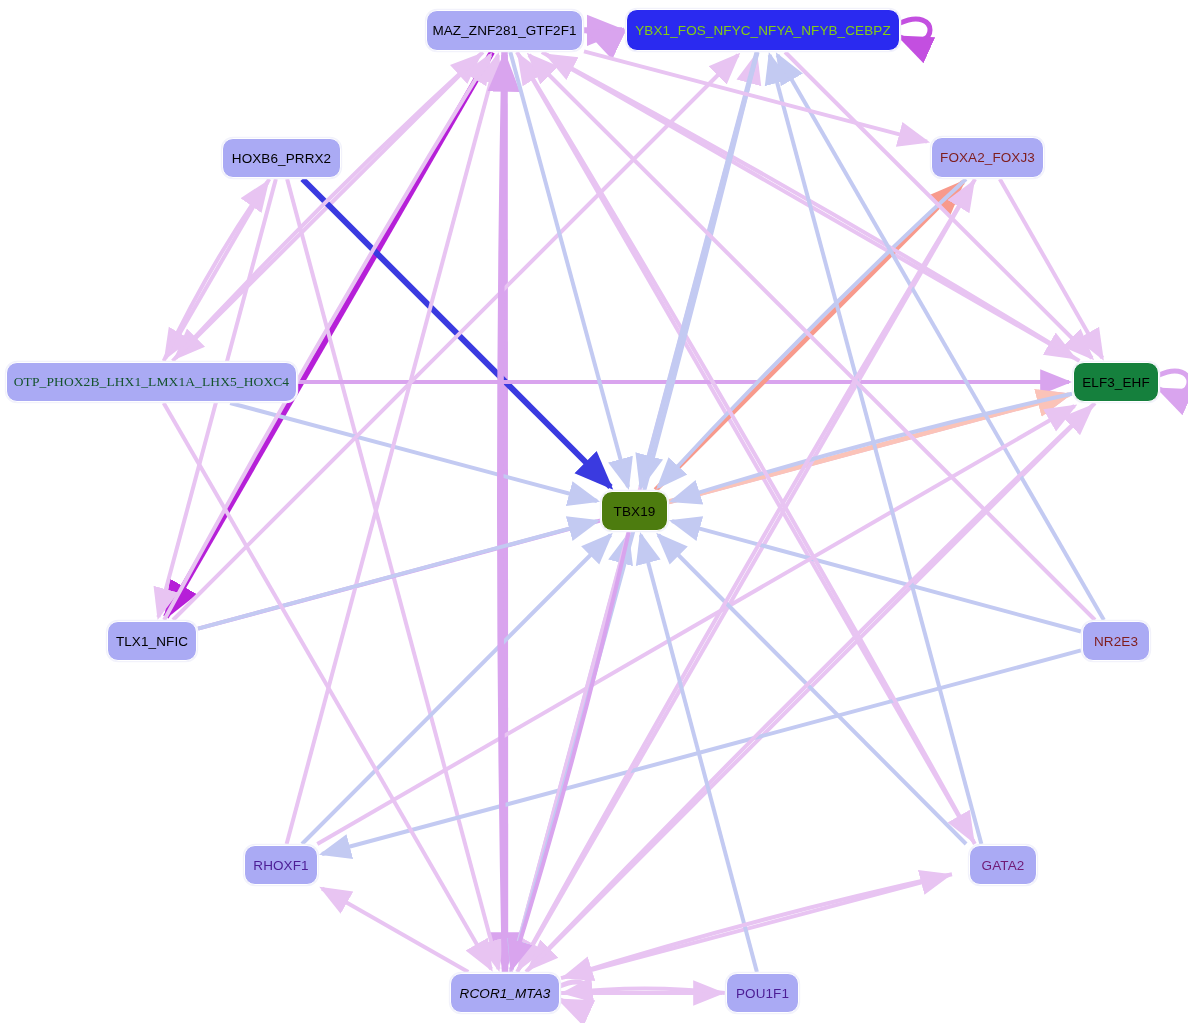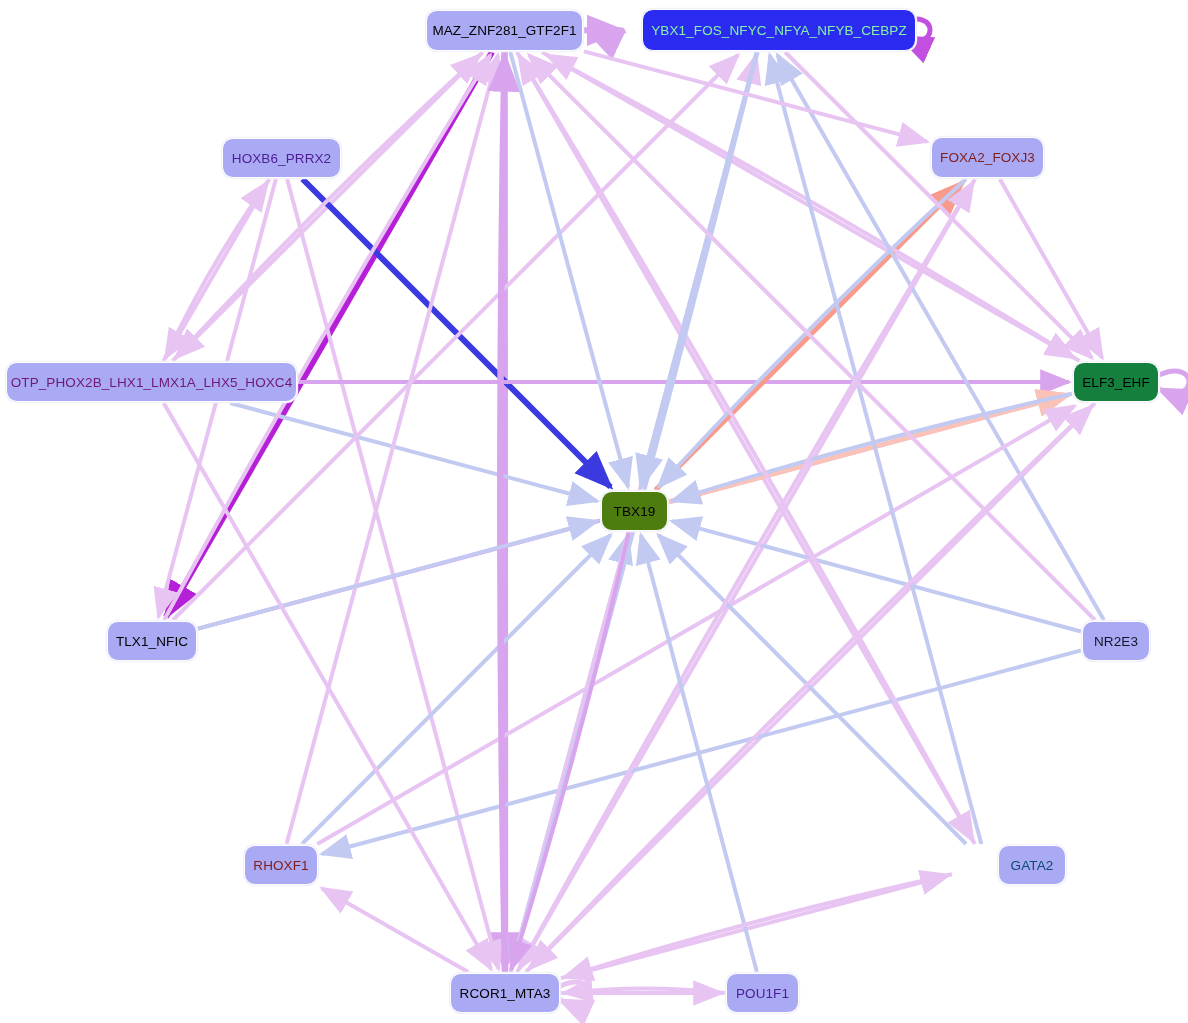--- a/index.html
+++ b/index.html
@@ -127,50 +127,50 @@
         <path d="M 952 874.2946058091286 Q 755.6900232882628 917.1147719531631 564 977.3319502074689" fill="none" stroke="#e8c4f2" stroke-width="4" stroke-linecap="butt" marker-end="url(#ar6)"></path>
         <path d="M 1094.965601965602 620 L 529.0401310401311 55" fill="none" stroke="#e8c4f2" stroke-width="4" stroke-linecap="butt" marker-end="url(#ar6)"></path>
         <path d="M 999.8062360801782 179 L 1102.2628062360802 358" fill="none" stroke="#e8c4f2" stroke-width="4" stroke-linecap="butt" marker-end="url(#ar6)"></path>
         <path d="M 628.8578838174274 532 Q 578.8447677079621 752.8352341151292 511.448132780083 969" fill="none" stroke="#d9a4ee" stroke-width="4" stroke-linecap="butt" marker-end="url(#ar9)"></path>
       </g>
   </svg>
   <div id="nodes-group">
       <div class="node" style="left: 426px; top: 10px; width: 157px; height: 41px; background: rgb(170, 170, 244); color: rgb(0, 0, 0);">
         <span class="node-label">MAZ_ZNF281_GTF2F1</span>
       </div>
-      <div class="node" style="left: 642px; top: 9px; width: 274px; height: 42px; background: rgb(42, 42, 240); color: #86efac;">
+      <div class="node" style="left: 626px; top: 9px; width: 274px; height: 42px; background: rgb(42, 42, 240); color: #84cc16;">
         <span class="node-label">YBX1_FOS_NFYC_NFYA_NFYB_CEBPZ</span>
       </div>
-      <div class="node" style="left: 222px; top: 138px; width: 119px; height: 40px; background: rgb(170, 170, 244); color: #4c1d95;">
+      <div class="node" style="left: 222px; top: 138px; width: 119px; height: 40px; background: rgb(170, 170, 244); color: #000000;">
         <span class="node-label">HOXB6_PRRX2</span>
       </div>
       <div class="node" style="left: 931px; top: 137px; width: 113px; height: 41px; background: rgb(170, 170, 244); color: #7f1d1d;">
         <span class="node-label">FOXA2_FOXJ3</span>
       </div>
-      <div class="node" style="left: 6px; top: 362px; width: 291px; height: 40px; background: rgb(170, 170, 244); color: #701a75;">
+      <div class="node" style="left: 6px; top: 362px; width: 291px; height: 40px; background: rgb(170, 170, 244); color: #14532d; font-family: Liberation Serif, serif;">
         <span class="node-label">OTP_PHOX2B_LHX1_LMX1A_LHX5_HOXC4</span>
       </div>
       <div class="node" style="left: 1073px; top: 362px; width: 86px; height: 40px; background: #15803d; color: rgb(0, 0, 0);">
         <span class="node-label">ELF3_EHF</span>
       </div>
       <div class="node" style="left: 601px; top: 491px; width: 67px; height: 40px; background: #4d7c0f; color: rgb(0, 0, 0);">
         <span class="node-label">TBX19</span>
       </div>
       <div class="node" style="left: 107px; top: 621px; width: 90px; height: 40px; background: rgb(170, 170, 244); color: rgb(0, 0, 0); text-align: right;">
         <span class="node-label">TLX1_NFIC</span>
       </div>
-      <div class="node" style="left: 1082px; top: 621px; width: 68px; height: 40px; background: rgb(170, 170, 244); color: #0f172a; justify-content: center;">
+      <div class="node" style="left: 1082px; top: 621px; width: 68px; height: 40px; background: rgb(170, 170, 244); color: #7f1d1d; justify-content: center;">
         <span class="node-label">NR2E3</span>
       </div>
-      <div class="node" style="left: 244px; top: 845px; width: 74px; height: 40px; background: rgb(170, 170, 244); color: #7f1d1d;">
+      <div class="node" style="left: 244px; top: 845px; width: 74px; height: 40px; background: rgb(170, 170, 244); color: #4c1d95;">
         <span class="node-label">RHOXF1</span>
       </div>
-      <div class="node" style="left: 998px; top: 845px; width: 68px; height: 40px; background: rgb(170, 170, 244); color: #0c4a6e;">
+      <div class="node" style="left: 969px; top: 845px; width: 68px; height: 40px; background: rgb(170, 170, 244); color: #701a75;">
         <span class="node-label">GATA2</span>
       </div>
-      <div class="node" style="left: 450px; top: 973px; width: 110px; height: 40px; background: rgb(170, 170, 244); color: rgb(0, 0, 0);">
+      <div class="node" style="left: 450px; top: 973px; width: 110px; height: 40px; background: rgb(170, 170, 244); color: rgb(0, 0, 0); font-style: italic;">
         <span class="node-label">RCOR1_MTA3</span>
       </div>
       <div class="node" style="left: 726px; top: 973px; width: 73px; height: 40px; background: rgb(170, 170, 244); color: #4c1d95;">
         <span class="node-label">POU1F1</span>
       </div>
     </div>
 </div>
 
 </body></html>

